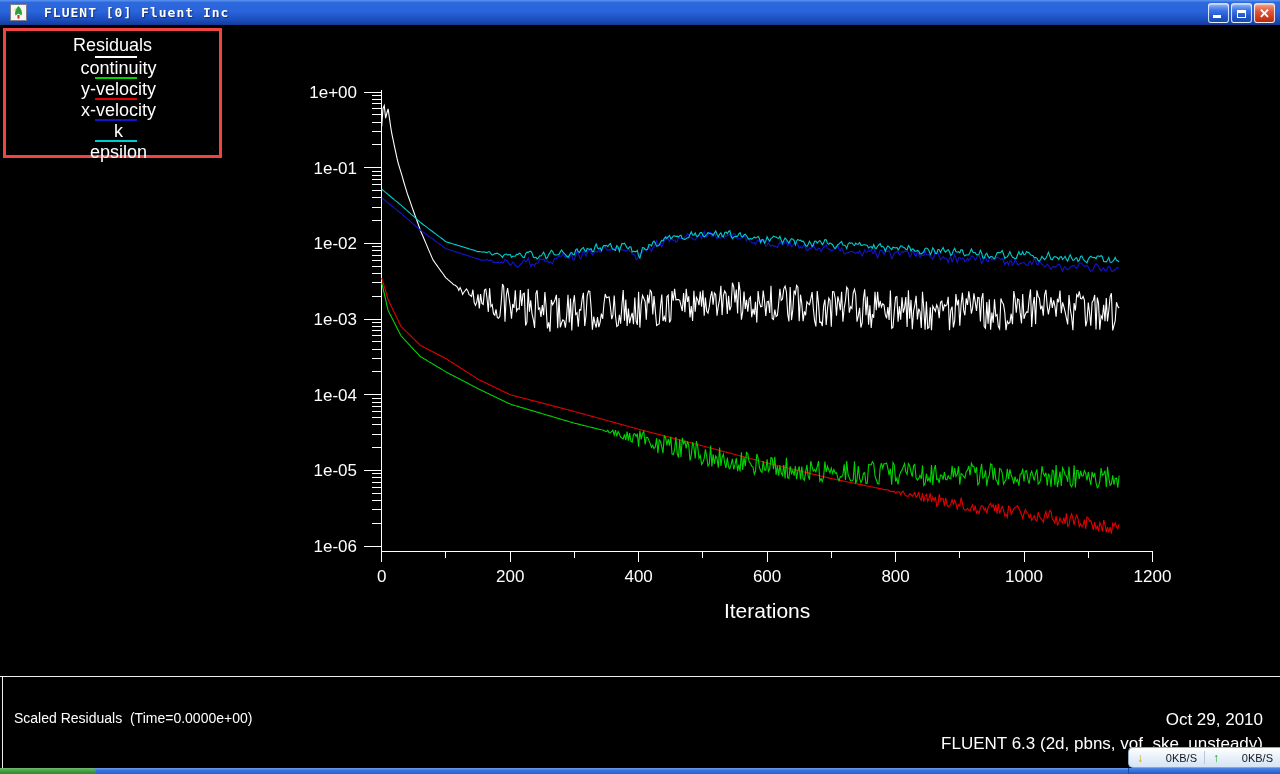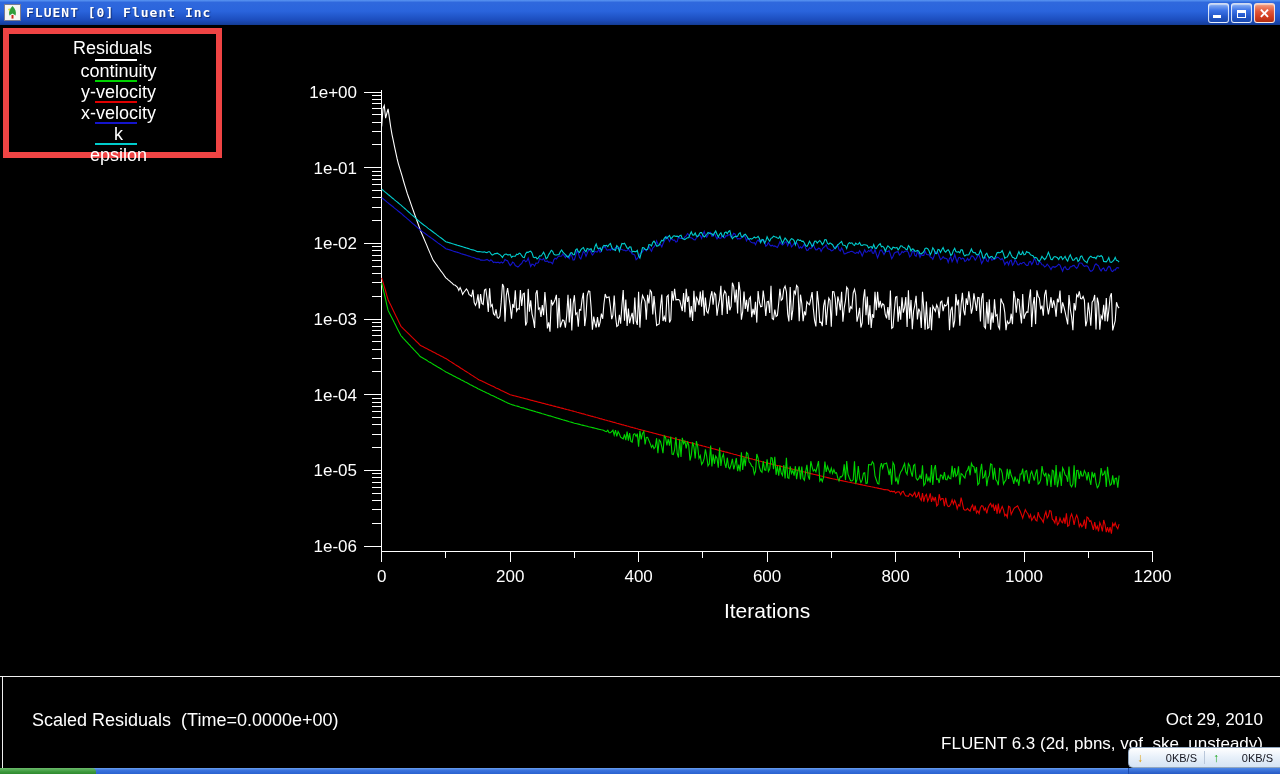--- a/index.html
+++ b/index.html
@@ -3,21 +3,21 @@
 <meta charset="utf-8">
 <style>
   * { margin:0; padding:0; box-sizing:border-box; }
   html,body { width:1280px; height:774px; overflow:hidden; background:#000; font-family:"Liberation Sans", sans-serif; }
   #stage { position:relative; width:1280px; height:774px; background:#000; }
 
   
   .titlebar {
     position:absolute; left:0; top:0; width:1280px; height:25px;
     background:linear-gradient(180deg,#5a96f2 0%,#2f68dd 10%,#2a64dc 45%,#1c4dbd 80%,#16409e 96%,#123a92 100%);
-    display:flex; align-items:center; padding-left:4px;
+    display:flex; align-items:center; padding-left:10px;gap:12px;
   }
   .titlebar .app-icon { width:17px; height:17px; margin-right:5px; flex:0 0 auto; }
   .titlebar .title-text {
     color:#fff; font-family:"DejaVu Sans Mono", monospace; font-weight:bold;
     font-size:13px; letter-spacing:1px; text-shadow:1px 1px 1px #10307c;
   }
   .win-controls { position:absolute; right:5px; top:3px; display:flex; gap:2px; }
   .win-btn {
     width:21px; height:20px; border-radius:3px; border:1px solid rgba(255,255,255,.8);
     position:relative; cursor:pointer;
@@ -29,32 +29,32 @@
   .glyph-restore { position:absolute; left:5px; top:6px; width:9px; height:8px; border:1px solid #fff; border-top:3px solid #fff; background:transparent; }
   .glyph-close { position:absolute; left:0; top:1px; width:100%; text-align:center; color:#fff; font-size:13px; font-weight:bold; line-height:18px; }
 
   
   .client { position:absolute; left:0; top:25px; width:1280px; height:743px; background:#000; }
   #plot-svg { position:absolute; left:0; top:26px; width:1280px; height:650px; }
 
   
   .legend {
     position:absolute; left:3px; top:28px; width:219px; height:130px;
-    border:6px solid #ef4444; background:#000; color:#fff;
+    border:3px solid #ef4444; background:#000; color:#fff;
   }
   .legend-title { text-align:center; font-size:18px; margin-top:4px; }
   .legend-row { display:flex; align-items:center; height:21px; padding-left:6px;flex-direction:column; }
   .legend-swatch { width:42px; height:2px; flex:0 0 auto; }
   .legend-label { font-size:18px; margin-left:6px; line-height:20px; }
 
   
   .sep-line { position:absolute; left:0; top:676px; width:1280px; height:1px; background:#efefef; }
   .left-border { position:absolute; left:2px; top:677px; width:1px; height:91px; background:#efefef; }
   .caption-left {
-    position:absolute; left:32px; top:710px; color:#fff; font-size:18px; white-space:pre;
+    position:absolute; left:14px; top:710px; color:#fff; font-size:14px; white-space:pre;
   }
   .caption-right {
     position:absolute; right:17px; top:708px; color:#fff; font-size:17px;
     text-align:right; line-height:24px; white-space:pre;
   }
 
   
   .taskbar { position:absolute; left:0; top:768px; width:1280px; height:6px;
     background:linear-gradient(180deg,#6aa0ee 0%,#3a72dd 40%,#2a62d0 100%); }
   .start-frag { position:absolute; left:0; top:0; width:96px; height:6px;

